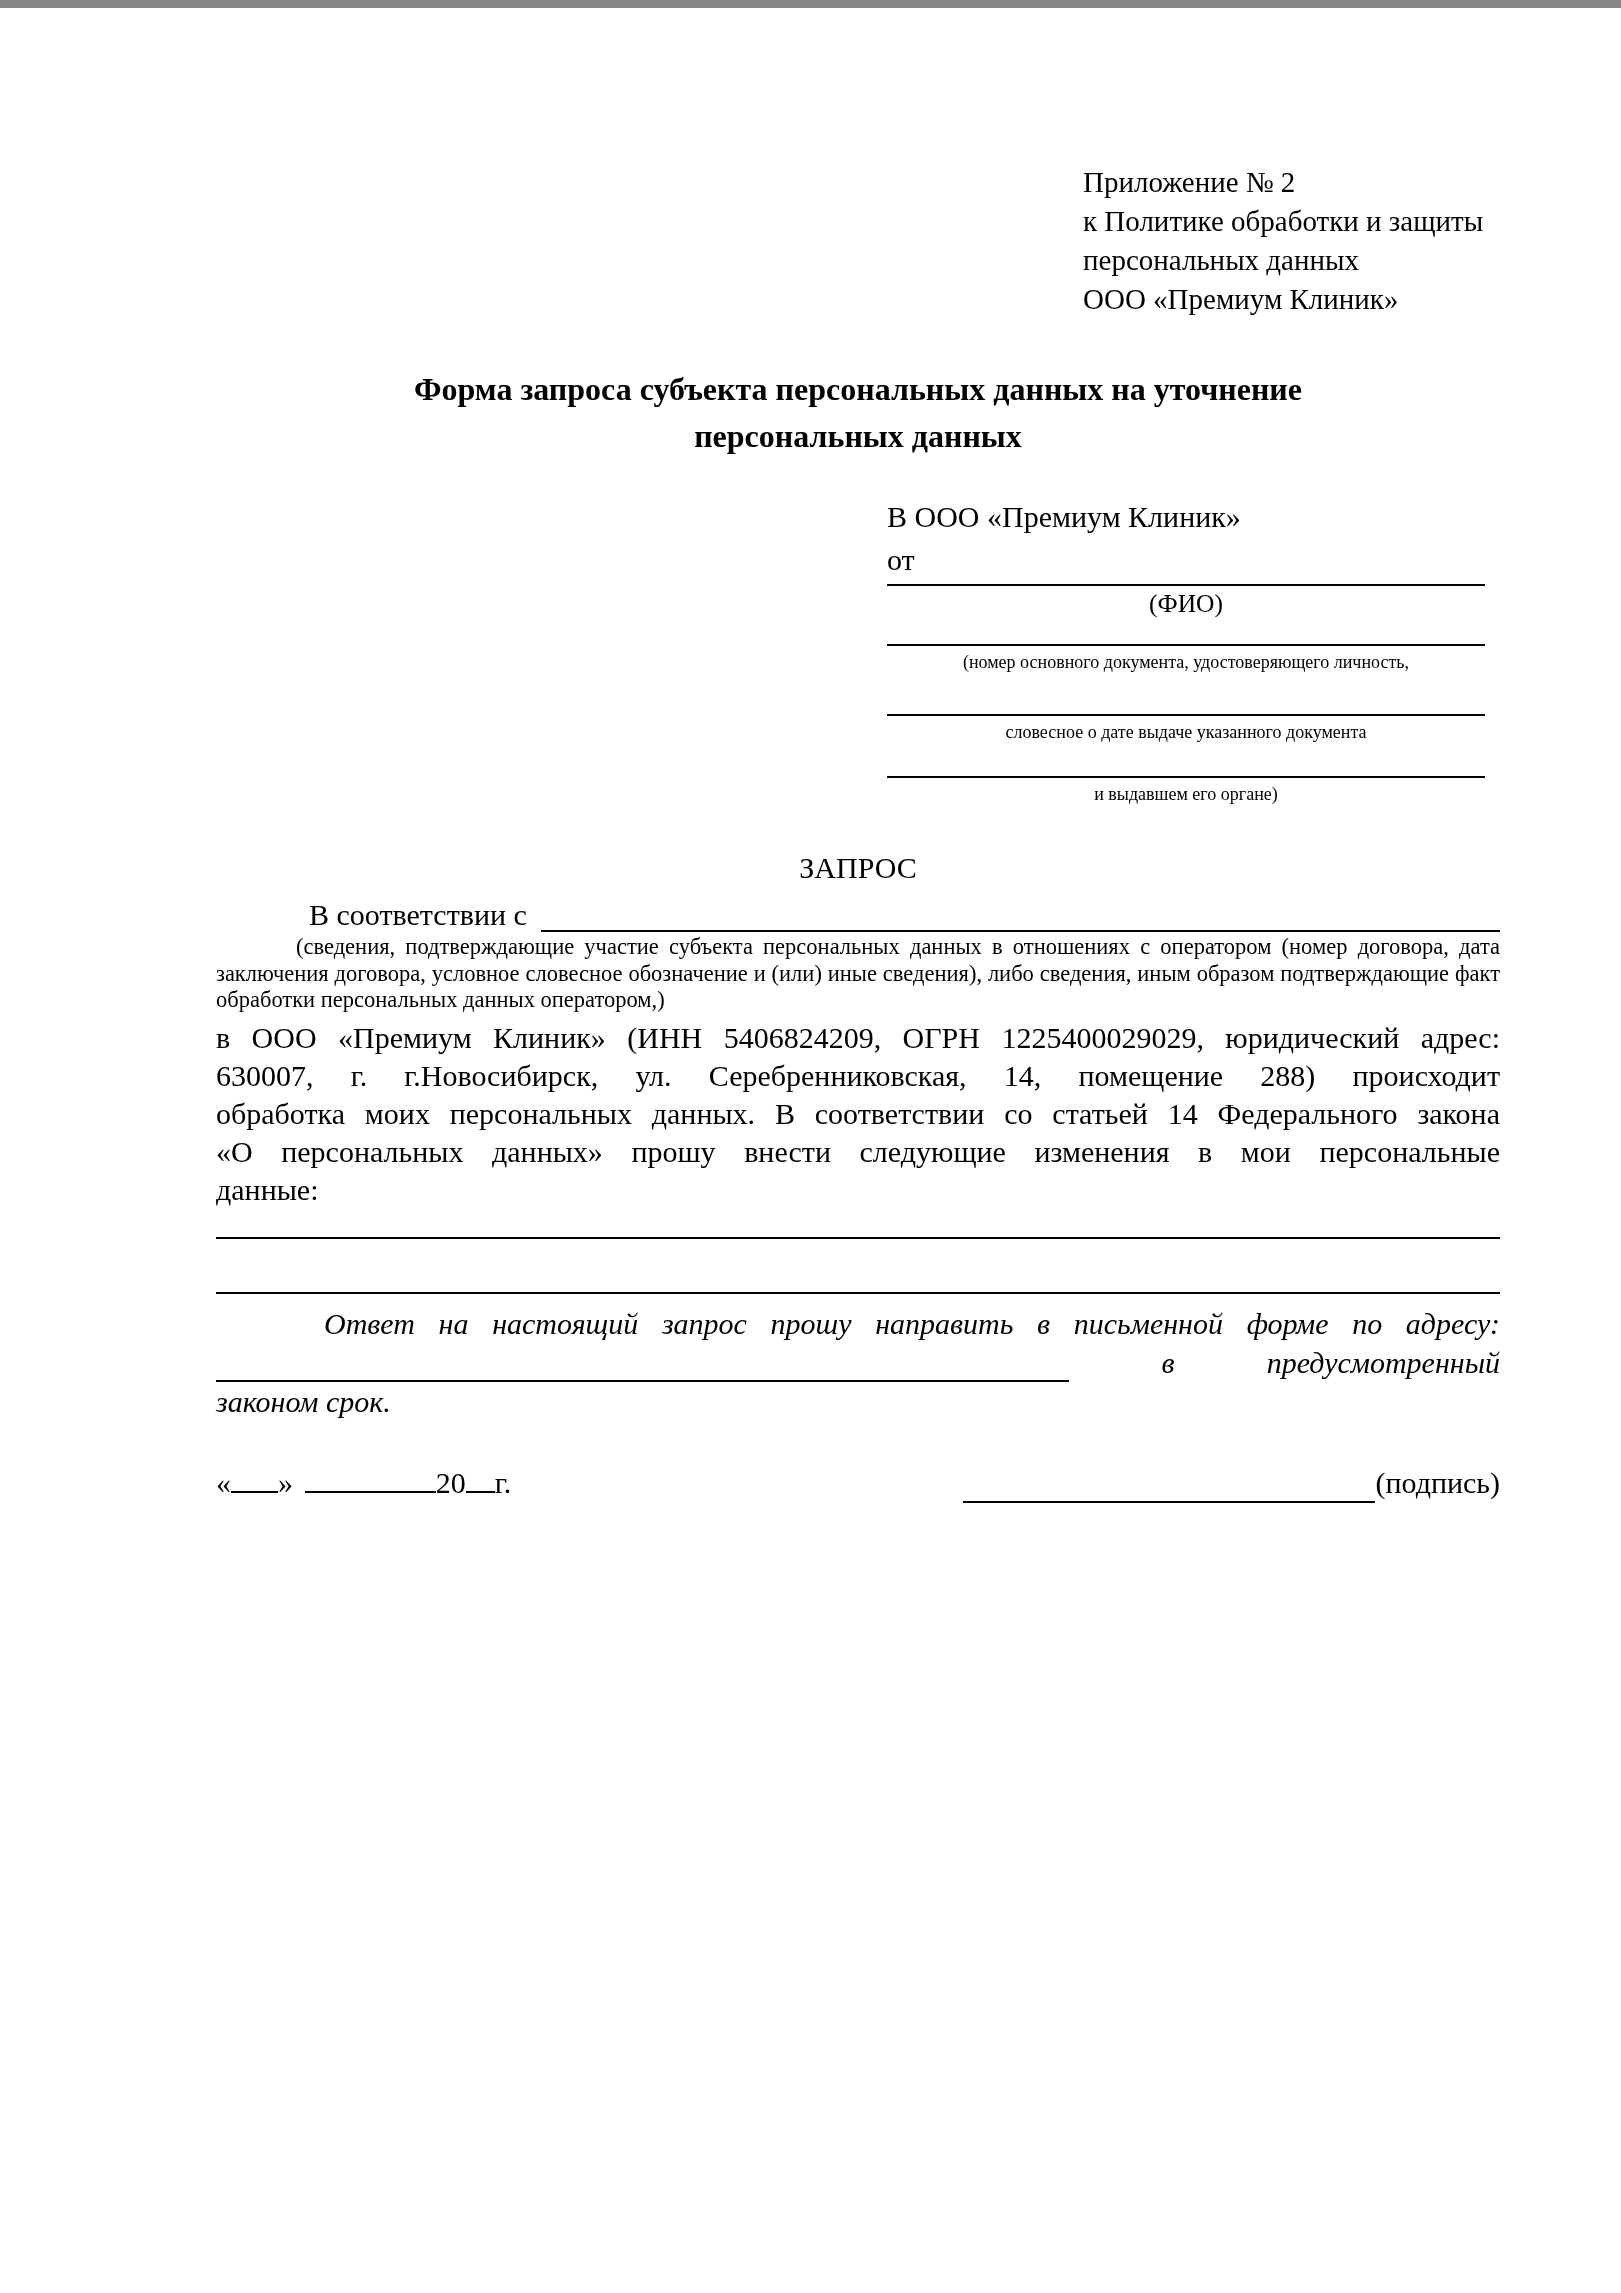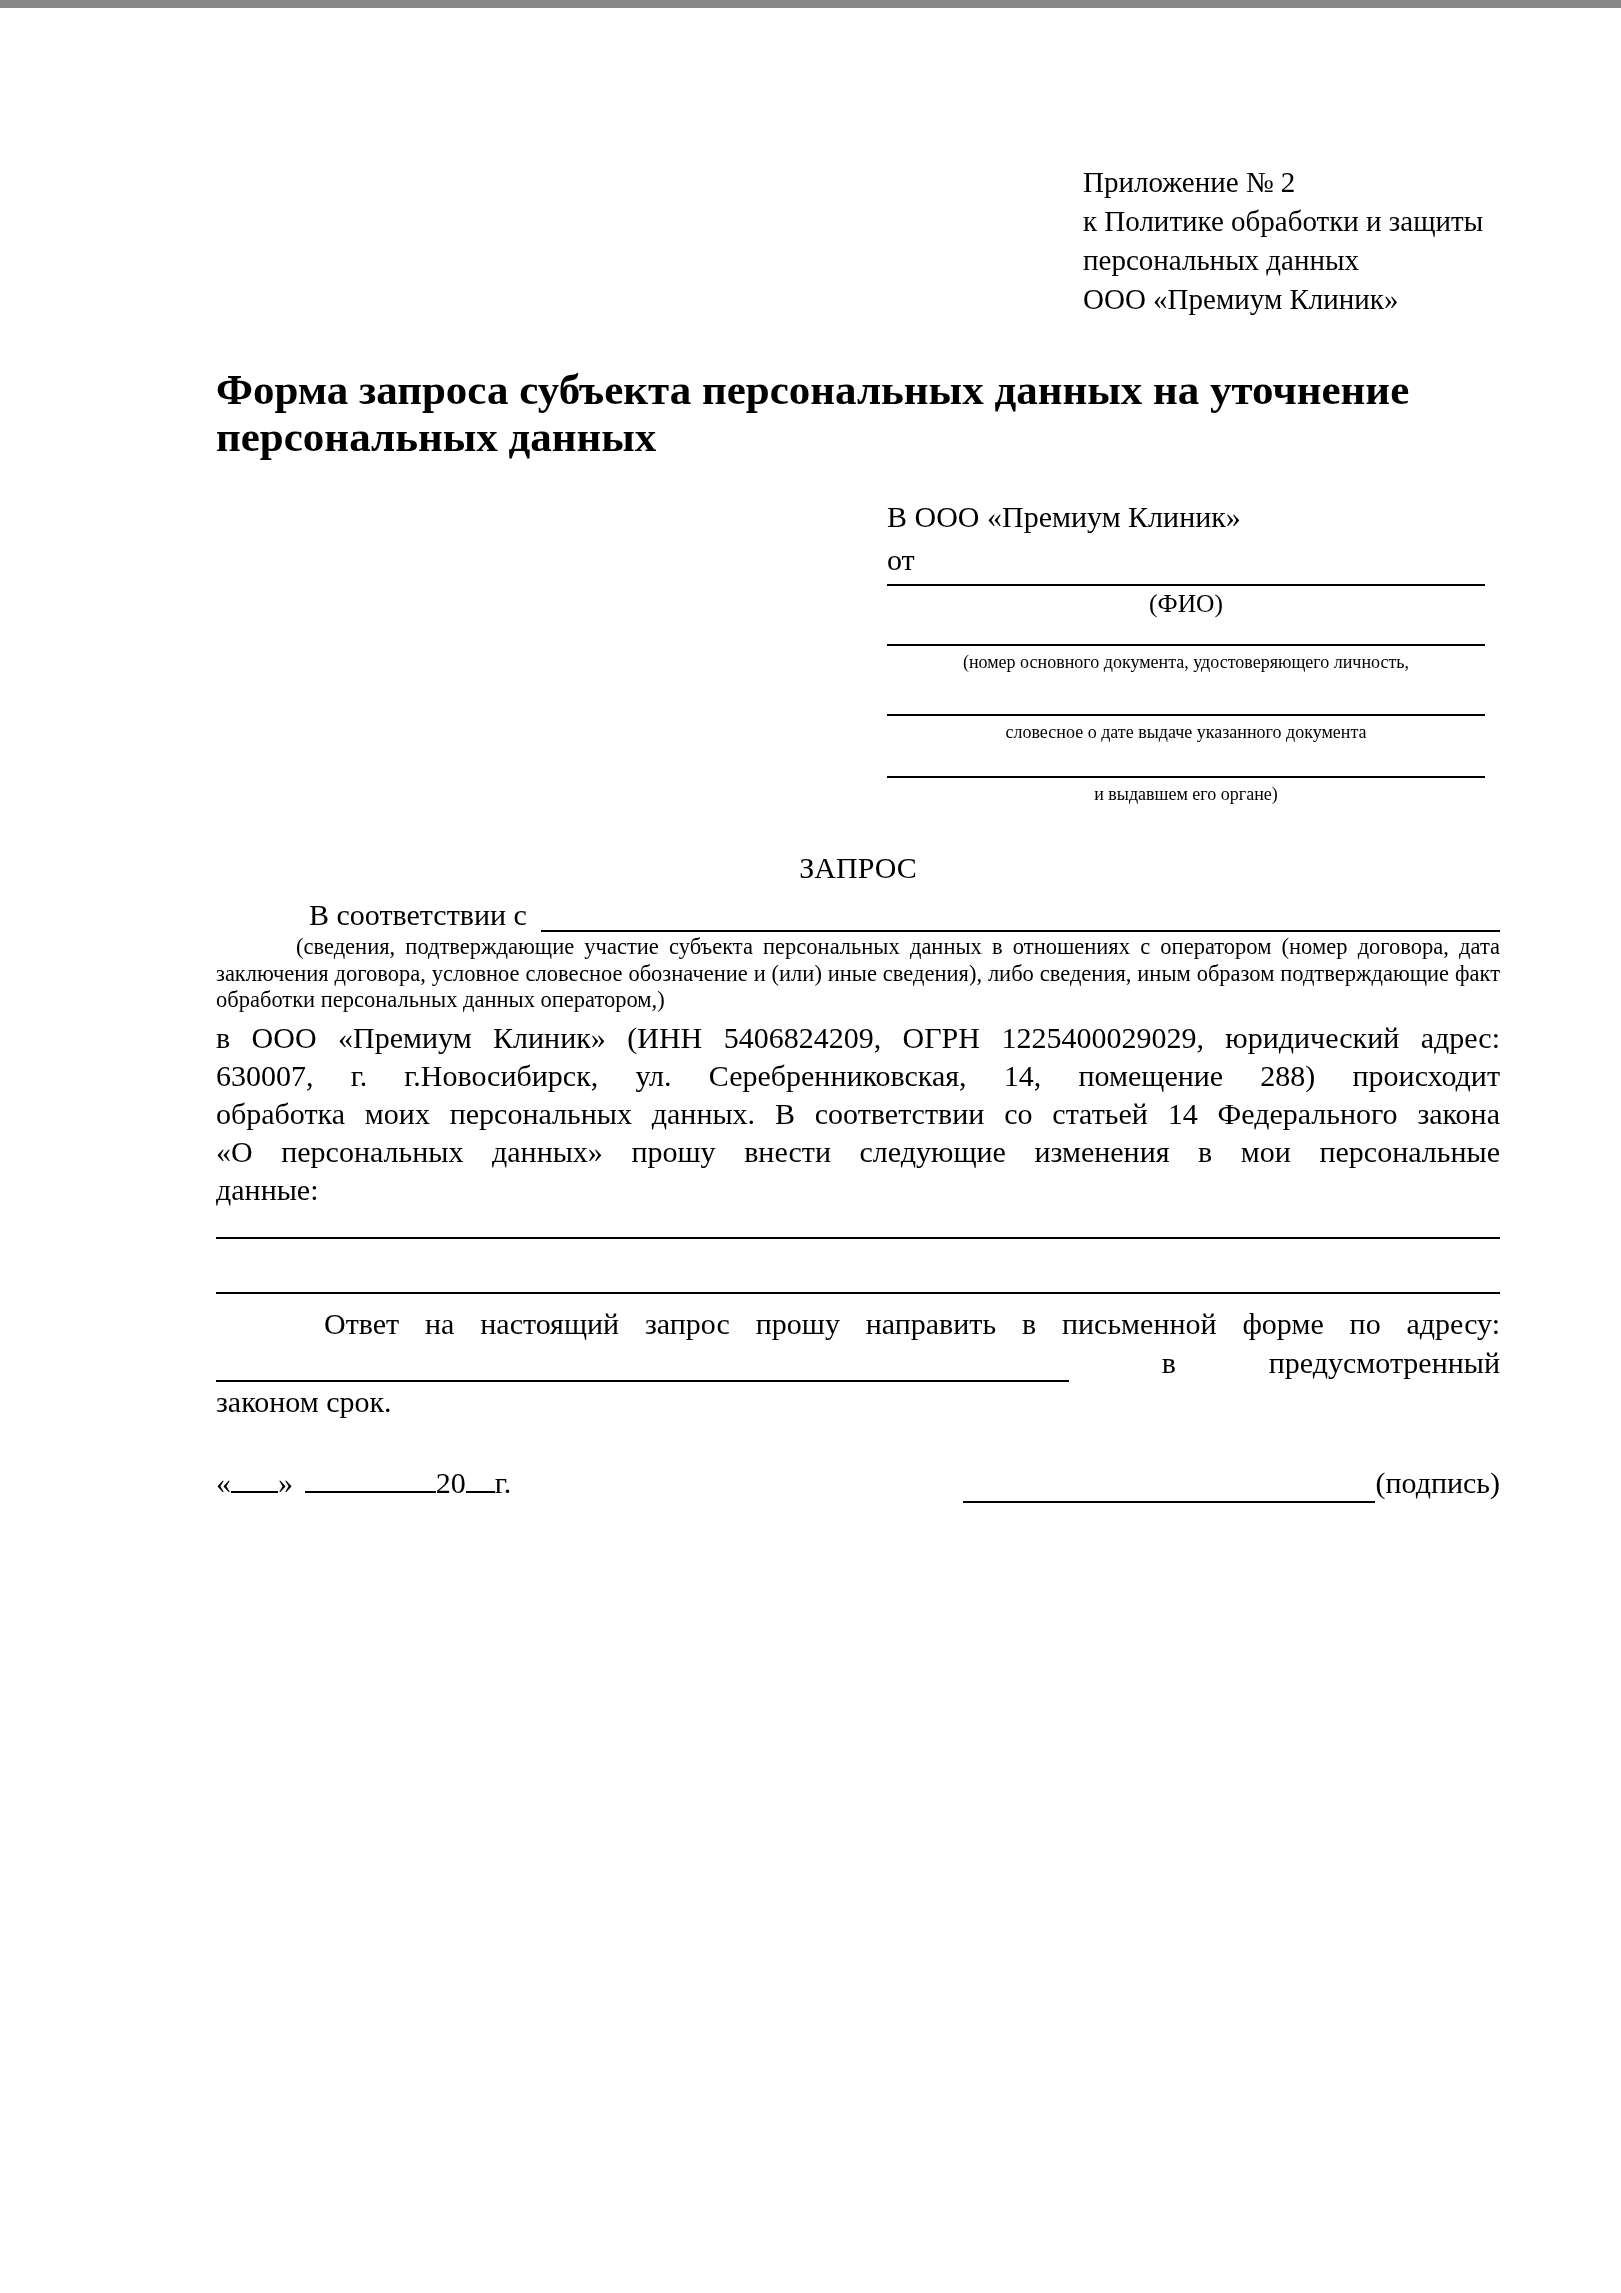--- a/index.html
+++ b/index.html
@@ -21,23 +21,23 @@
   .annex-block {
     margin-left: 867px;
     font-size: 29px;
     line-height: 39px;
     text-align: left;
   }
 
   
   .doc-title {
     margin-top: 47px;
-    text-align: left;
+    text-align: center;
     font-weight: bold;
-    font-size: 43px;
+    font-size: 32px;
     line-height: 47px;
   }
 
   
   .addr-block {
     margin-top: 35px;
     margin-left: 671px;
     width: 598px;
     font-size: 30px;
     line-height: 43px;
@@ -90,21 +90,21 @@
     margin-top: 4.9px;
     font-size: 30px;
     line-height: 38px;
   }
   .body-par .jline { text-align: justify; text-align-last: justify; }
   .body-par .jline.last { text-align-last: left; }
 
   .rule-block-1 { margin-top: 28px; }
   .rule-block-2 { margin-top: 53px; }
 
-  .reply-par { margin-top: 10.8px; font-size: 30px; line-height: 39px; }
+  .reply-par { margin-top: 10.8px; font-size: 30px; line-height: 39px; font-style: italic; }
   .reply-line-1 { text-align: justify; text-align-last: justify; text-indent: 108px; }
   .reply-line-2 {
     display: flex;
     justify-content: space-between;
     align-items: flex-end;
     height: 39px;
   }
   .reply-line-2 .addr-line { width: 853px; border-bottom: 2.9px solid #000; height: 33px; }
   .reply-line-3 { text-align: left; }
 

